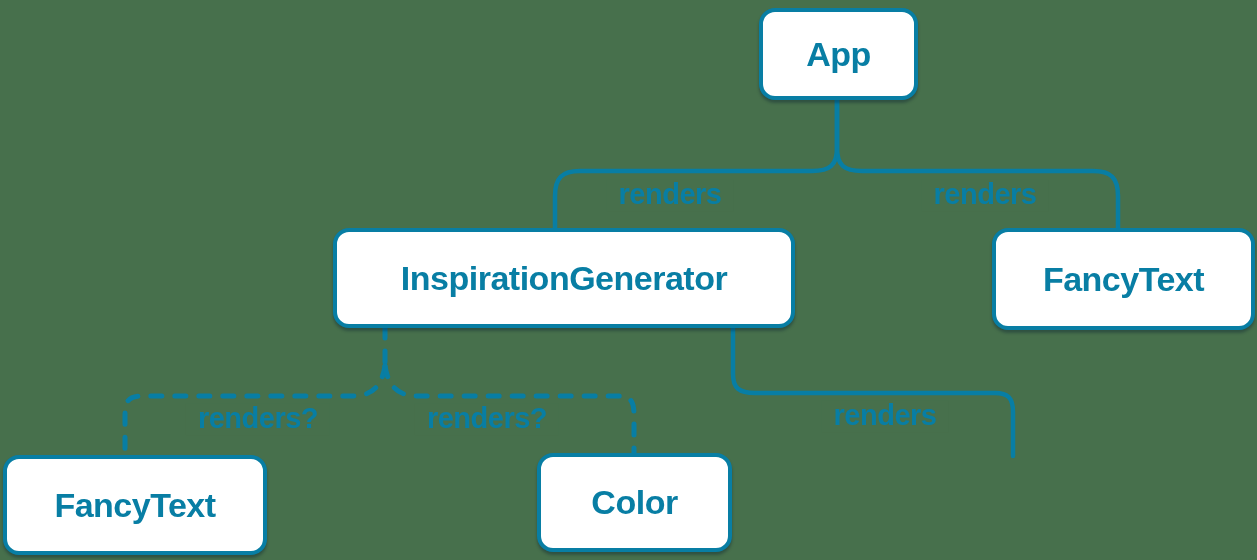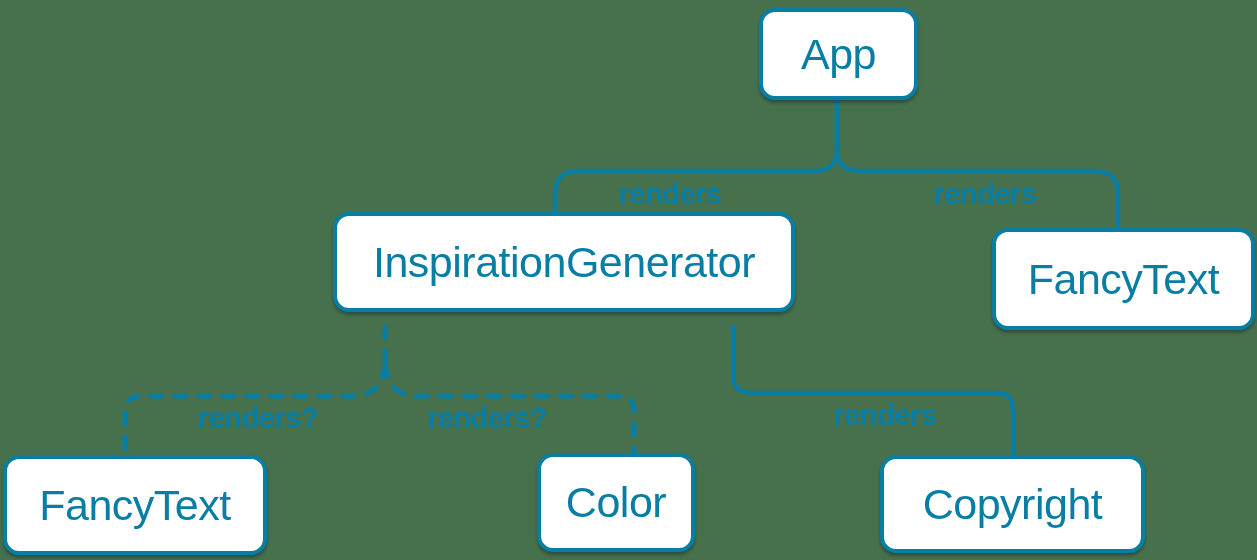--- a/index.html
+++ b/index.html
@@ -41,22 +41,22 @@
     background: var(--node-fill, #ffffff);
     border: 4px solid var(--accent, #087ea4);
     border-radius: 16px;
     display: flex;
     align-items: center;
     justify-content: center;
     box-shadow: 0 3px 3px rgba(5, 25, 45, 0.35);
   }
   .node-label {
     color: var(--accent, #087ea4);
-    font-size: 43px;
-    font-weight: 400;
+    font-size: 34px;
+    font-weight: 700;
     letter-spacing: -0.5px;
     white-space: nowrap;
   }
   .edge-label {
     position: absolute;
     transform: translate(-50%, -50%);
     background: var(--bg, #47704c);
     color: var(--accent, #087ea4);
     font-size: 29px;
     font-weight: 600;
@@ -84,33 +84,30 @@
   <div class="edge-label" style="left:670px; top:171px;">renders</div>
   <div class="edge-label" style="left:985px; top:171px;">renders</div>
   <div class="edge-label" style="left:258px; top:395px;">renders?</div>
   <div class="edge-label" style="left:487px; top:395px;">renders?</div>
   <div class="edge-label" style="left:885px; top:392px;">renders</div>
 
   <div class="node" style="left:759px; top:8px; width:159px; height:92px;">
     <span class="node-label">App</span>
   </div>
 
-  <div class="node" style="left:333px; top:212px; width:462px; height:100px;">
+  <div class="node" style="left:333px; top:228px; width:462px; height:100px;">
     <span class="node-label">InspirationGenerator</span>
   </div>
 
   <div class="node" style="left:992px; top:228px; width:263px; height:102px;">
     <span class="node-label">FancyText</span>
   </div>
 
   <div class="node" style="left:3px; top:455px; width:264px; height:100px;">
     <span class="node-label">FancyText</span>
   </div>
 
-  <div class="node" style="left:537px; top:453px; width:158px; height:99px;">
+  <div class="node" style="left:537px; top:453px; width:195px; height:99px;">
     <span class="node-label">Color</span>
   </div>
 
-  <div class="node" style="left:880px; top:455px; width:265px; height:98px;">
-    <span class="node-label">Copyright</span>
-  </div>
 
 </div>
 
 </body></html>

